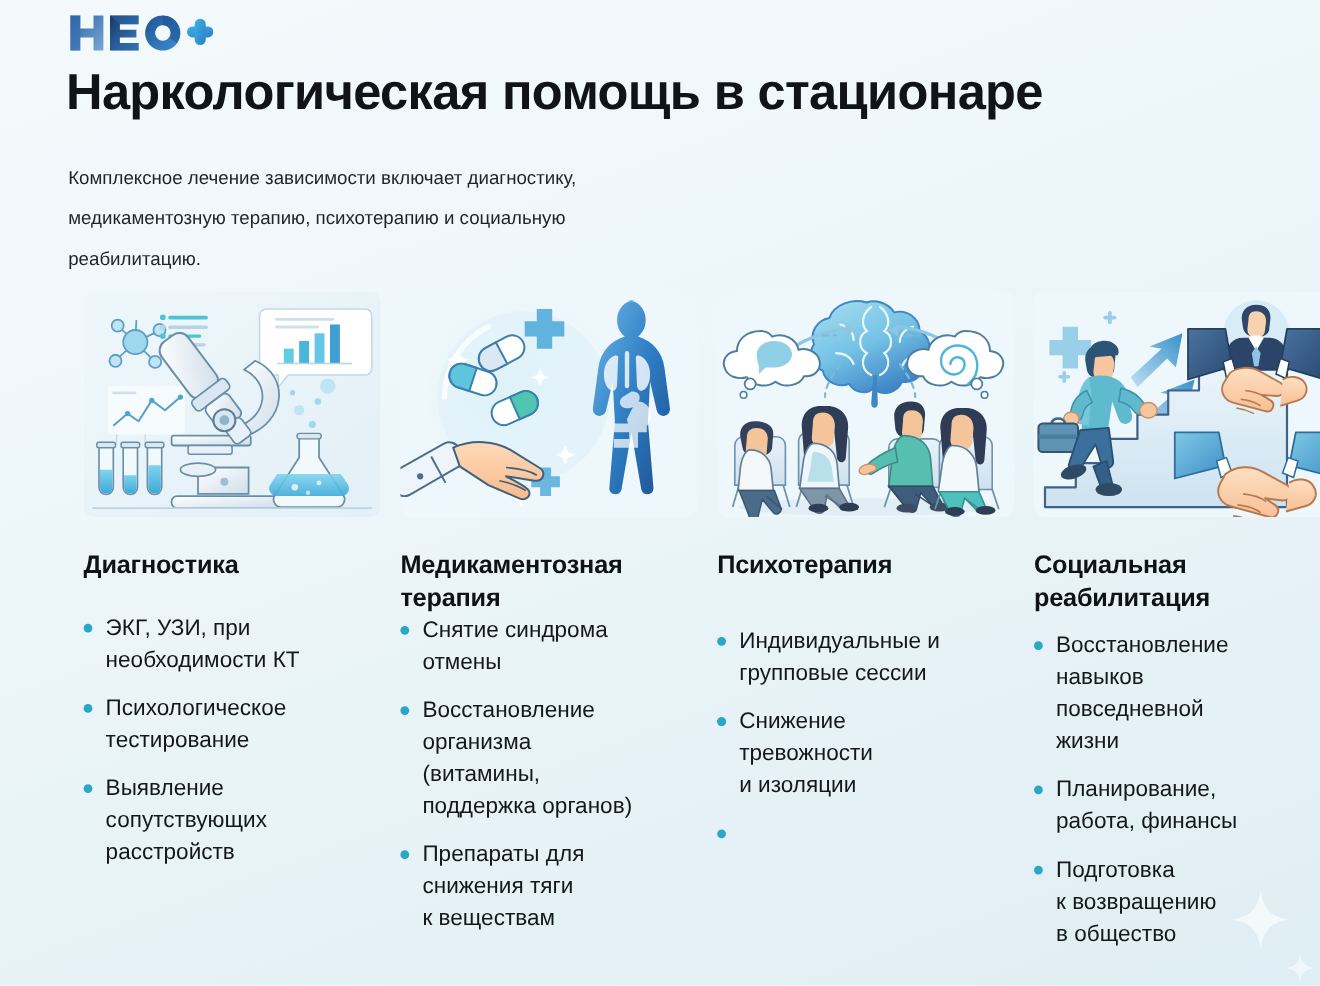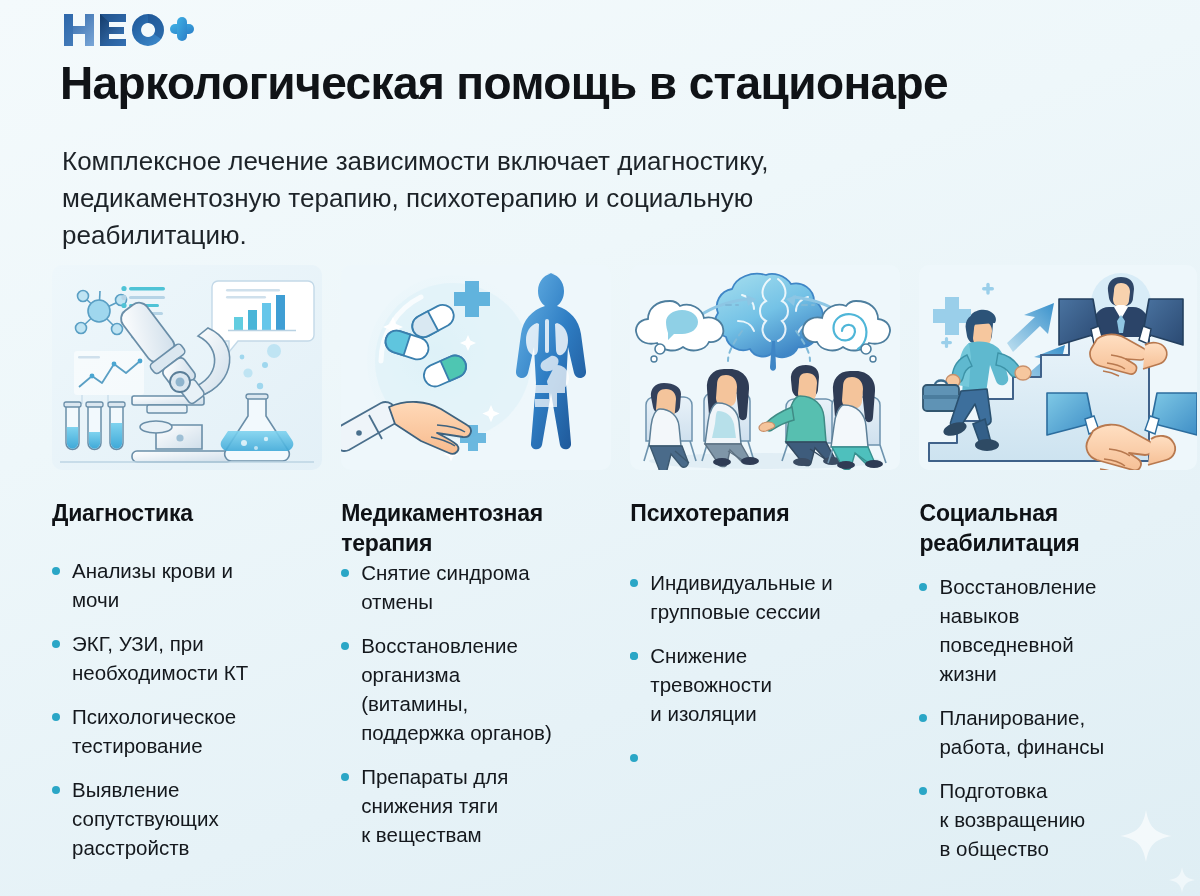--- a/index.html
+++ b/index.html
@@ -22,27 +22,27 @@
   .logo svg{display:block;}
 
   
   .title{
     position:absolute;left:60px;top:57px;width:1100px;
     font-size:46px;line-height:52px;font-weight:700;letter-spacing:-0.6px;
     color:#101317;white-space:nowrap;
   }
   .subtitle{
     position:absolute;left:62px;top:143px;width:880px;
-    font-size:26px;line-height:37px;font-weight:400;color:#1d2328;
+    font-size:17px;line-height:37px;font-weight:400;color:#1d2328;
   }
 
   
   .columns{position:absolute;left:0;top:265px;width:1200px;display:flex;}
   .col{position:relative;}
-  .col-0{width:290px;padding-left:52px;}
+  .col-0{width:290px;padding-left:76px;}
   .col-1{width:290px;padding-left:18px;}
   .col-2{width:290px;padding-left:18px;}
   .col-3{width:300px;padding-left:18px;}
 
   .illus{position:relative;width:270px;height:205px;}
   .illus svg{display:block;width:270px;height:205px;}
   .col-3 .illus{width:278px;}
   .col-3 .illus svg{width:278px;}
 
   .col-head{
@@ -243,22 +243,20 @@
             <circle cx="213" cy="100" r="3" fill="#9fd7ee"></circle>
             <circle cx="222" cy="86" r="7" fill="#bfe4f3"></circle>
             <circle cx="190" cy="92" r="2.4" fill="#9fd7ee"></circle>
           </g>
 
           <line x1="8" y1="197" x2="262" y2="197" stroke="#bcd4e3" stroke-width="1.6"></line>
         </svg>
       </div>
       <div class="col-head"><span class="txt" style="white-space:pre-line">Диагностика</span></div>
       <ul class="bullets">
-        <li><span class="dot"></span><span class="txt">Анализы крови и
-мочи</span></li>
         <li><span class="dot"></span><span class="txt">ЭКГ, УЗИ, при
 необходимости КТ</span></li>
         <li><span class="dot"></span><span class="txt">Психологическое
 тестирование</span></li>
         <li><span class="dot"></span><span class="txt">Выявление
 сопутствующих
 расстройств</span></li>
       </ul>
     </div>
 

